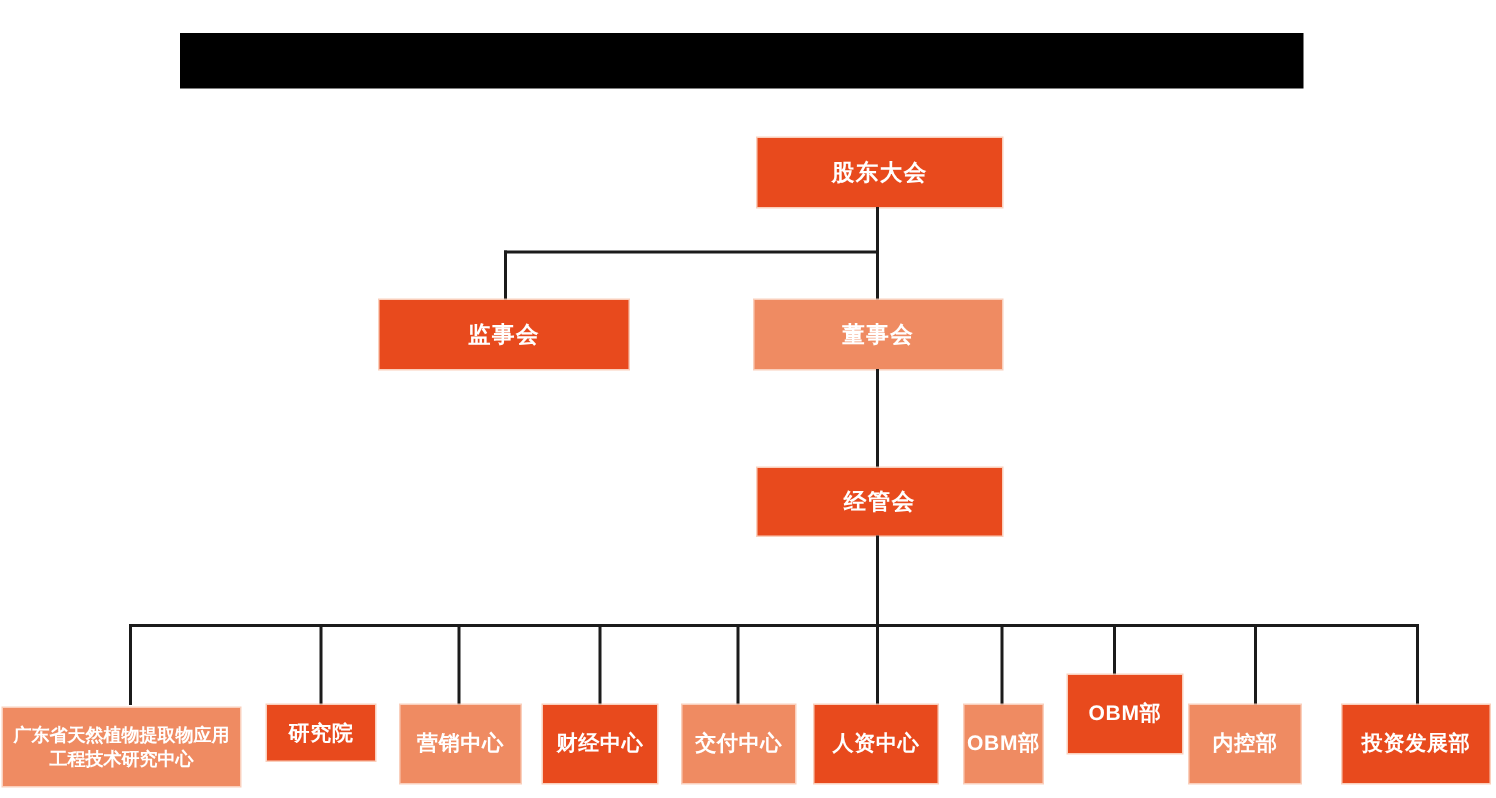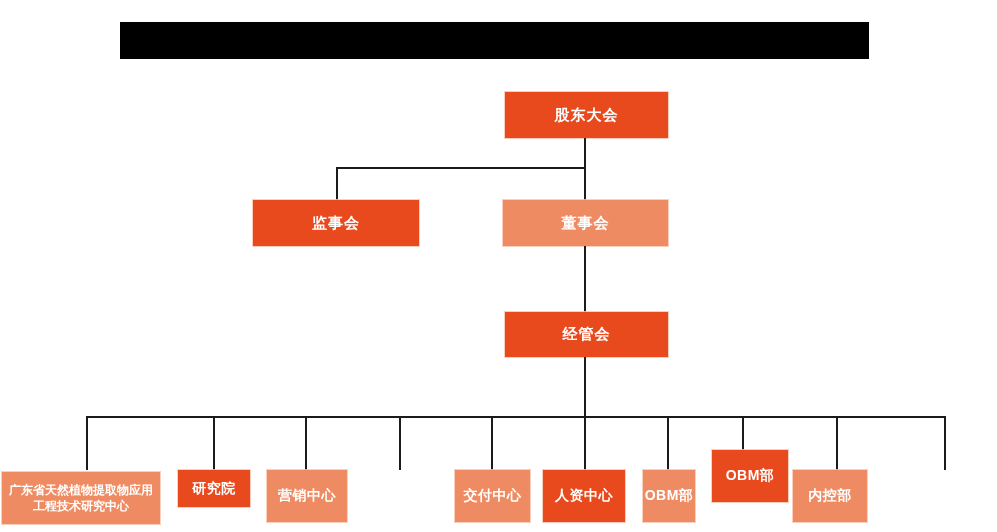--- a/index.html
+++ b/index.html
@@ -62,19 +62,21 @@
   <div class="vline" style="left:399px;top:416px;height:54px;"></div>
   <div class="vline" style="left:491px;top:416px;height:54px;"></div>
   <div class="vline" style="left:667px;top:416px;height:54px;"></div>
   <div class="vline" style="left:742px;top:416px;height:54px;"></div>
   <div class="vline" style="left:836px;top:416px;height:54px;"></div>
   <div class="vline" style="left:944px;top:416px;height:54px;"></div>
 
   <div class="node secondary dept small" style="left:2px;top:472px;width:158px;height:52px;">广东省天然植物提取物应用工程技术研究中心</div>
   <div class="node primary dept" style="left:178px;top:470px;width:72px;height:37px;">研究院</div>
   <div class="node secondary dept" style="left:267px;top:470px;width:80px;height:52px;">营销中心</div>
+  <div class="node primary dept" style="left:362px;top:470px;width:76px;height:52px;">财经中心</div>
   <div class="node primary dept" style="left:543px;top:470px;width:82px;height:52px;">人资中心</div>
   <div class="node secondary dept" style="left:455px;top:470px;width:75px;height:52px;">交付中心</div>
   <div class="node secondary dept" style="left:643px;top:470px;width:52px;height:52px;">OBM部</div>
   <div class="node primary dept" style="left:712px;top:450px;width:76px;height:52px;">OBM部</div>
   <div class="node secondary dept" style="left:793px;top:470px;width:74px;height:52px;">内控部</div>
+  <div class="node primary dept" style="left:895px;top:470px;width:98px;height:52px;">投资发展部</div>
 
 </div>
 
 </body></html>

